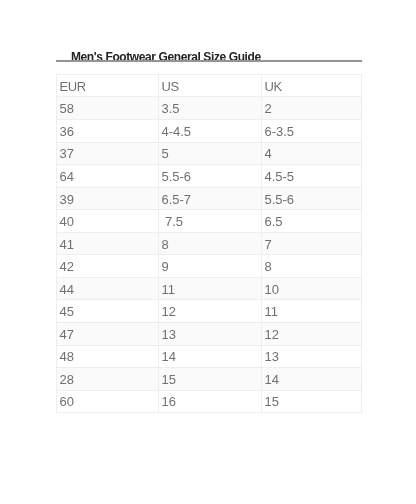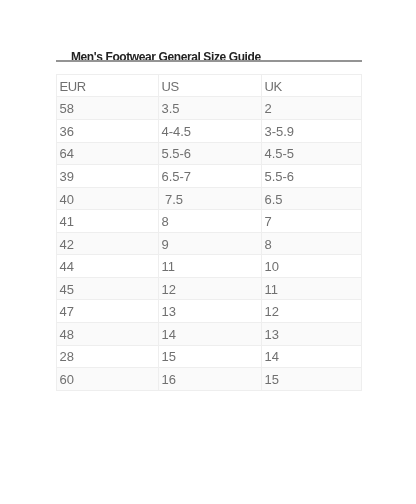--- a/index.html
+++ b/index.html
@@ -109,21 +109,26 @@
       </thead>
       <tbody>
           <tr>
             <td>58</td>
             <td>3.5</td>
             <td>2</td>
           </tr>
           <tr>
             <td>36</td>
             <td>4-4.5</td>
-            <td>3-5.9</td>
+            <td>6-3.5</td>
+          </tr>
+          <tr>
+            <td>37</td>
+            <td>5</td>
+            <td>4</td>
           </tr>
           <tr>
             <td>64</td>
             <td>5.5-6</td>
             <td>4.5-5</td>
           </tr>
           <tr>
             <td>39</td>
             <td>6.5-7</td>
             <td>5.5-6</td>

